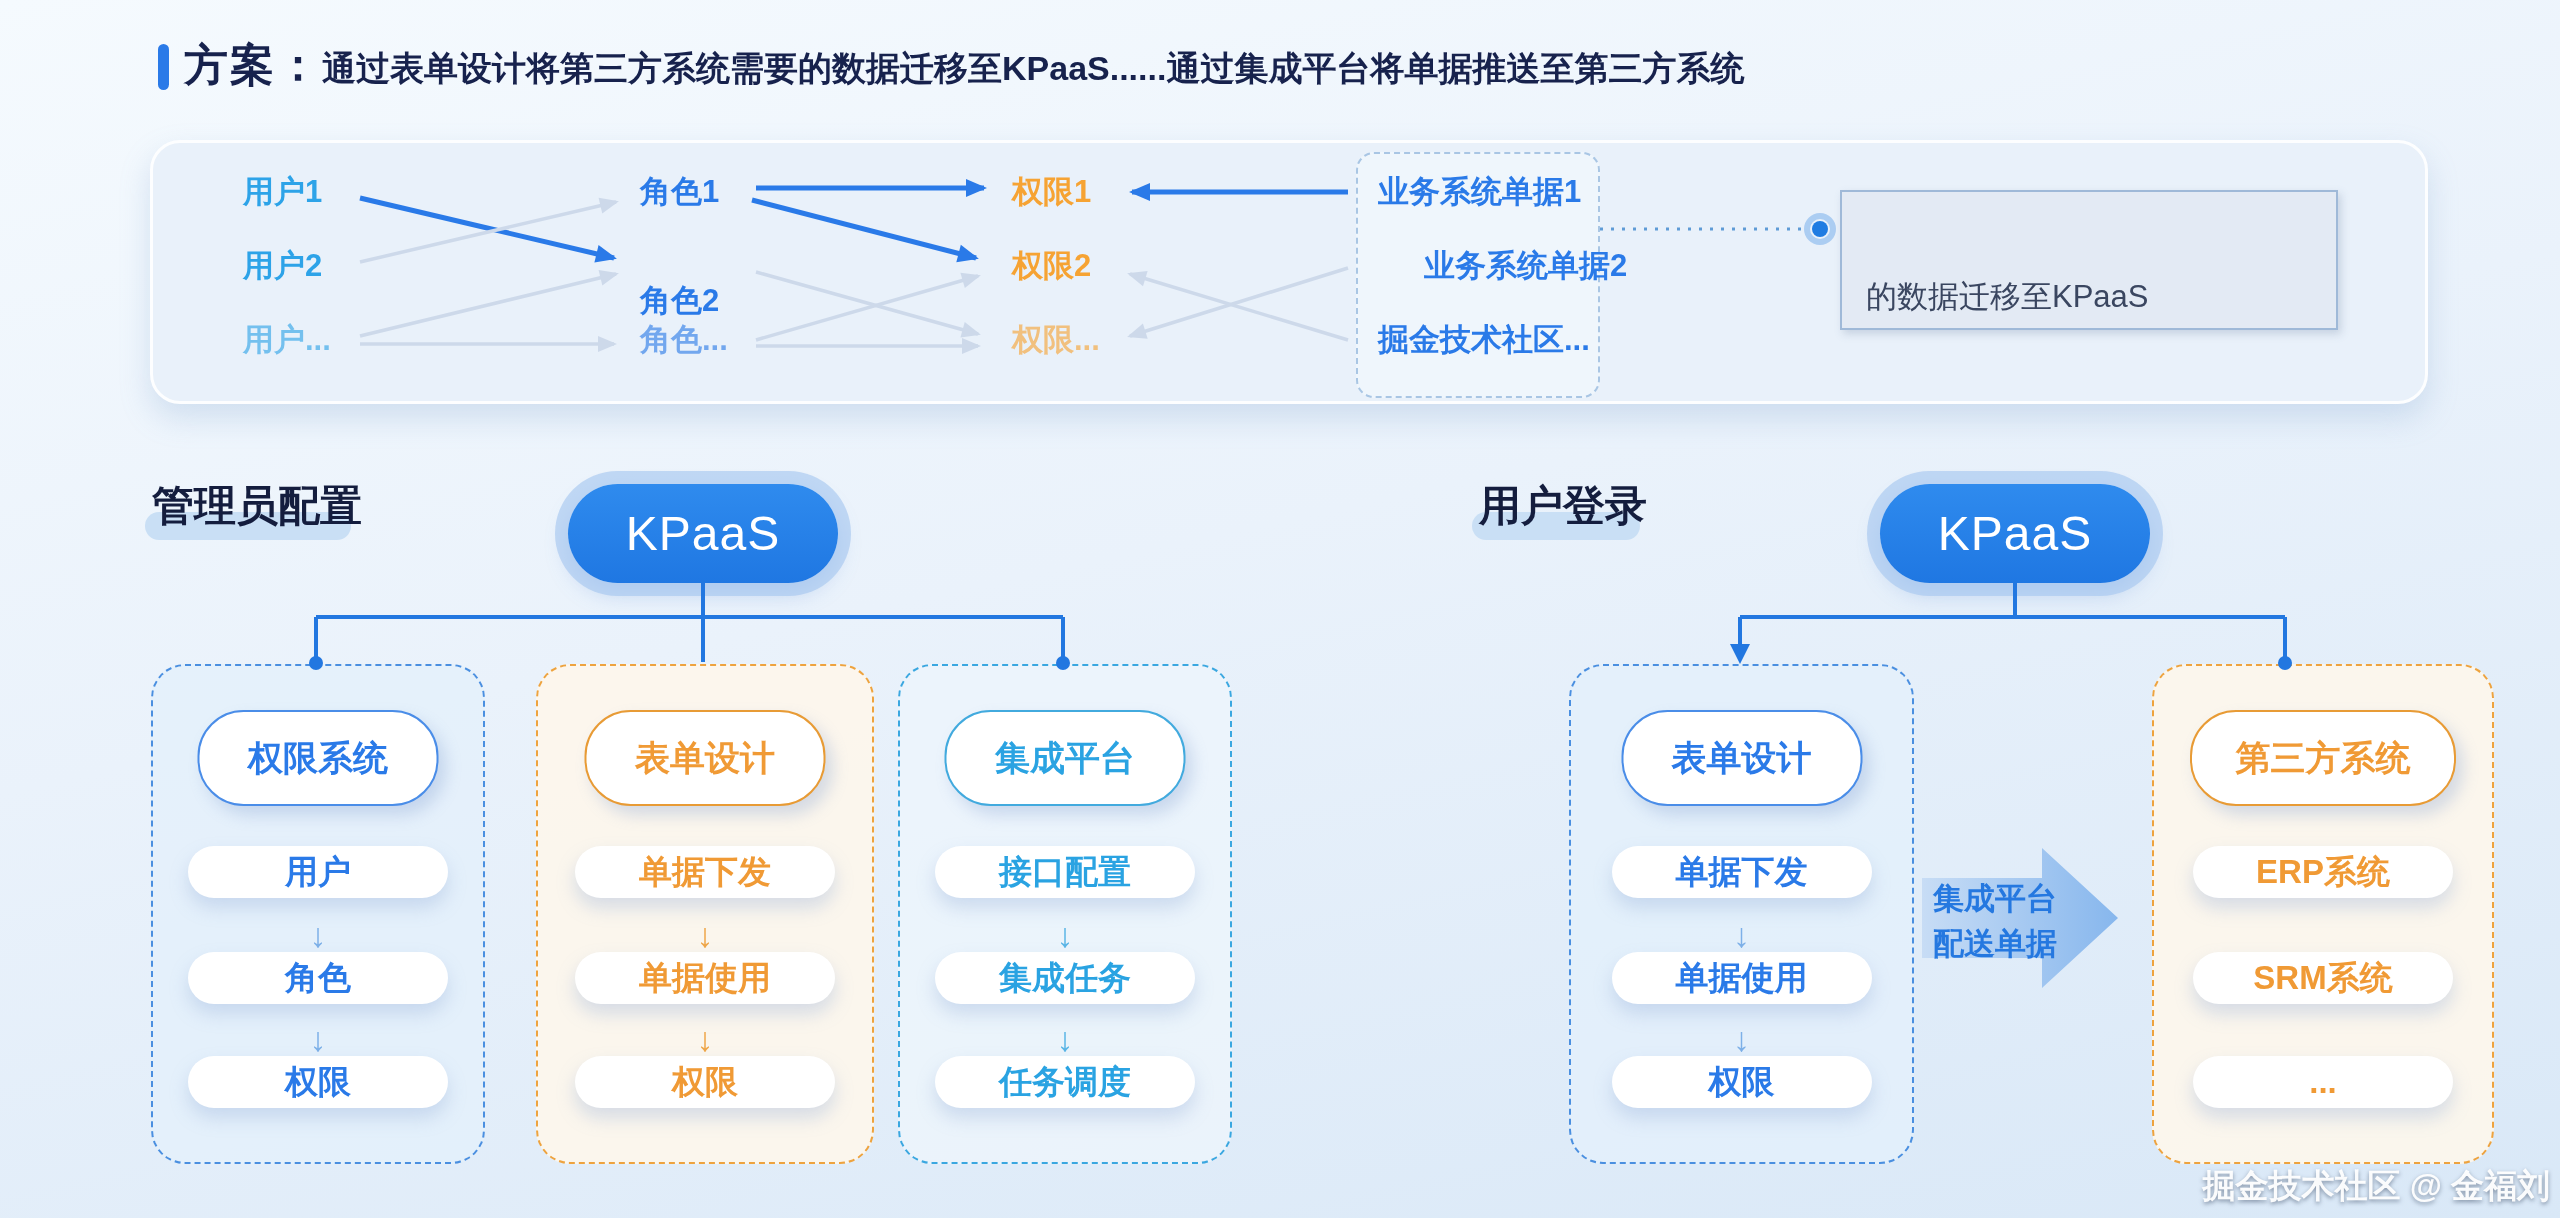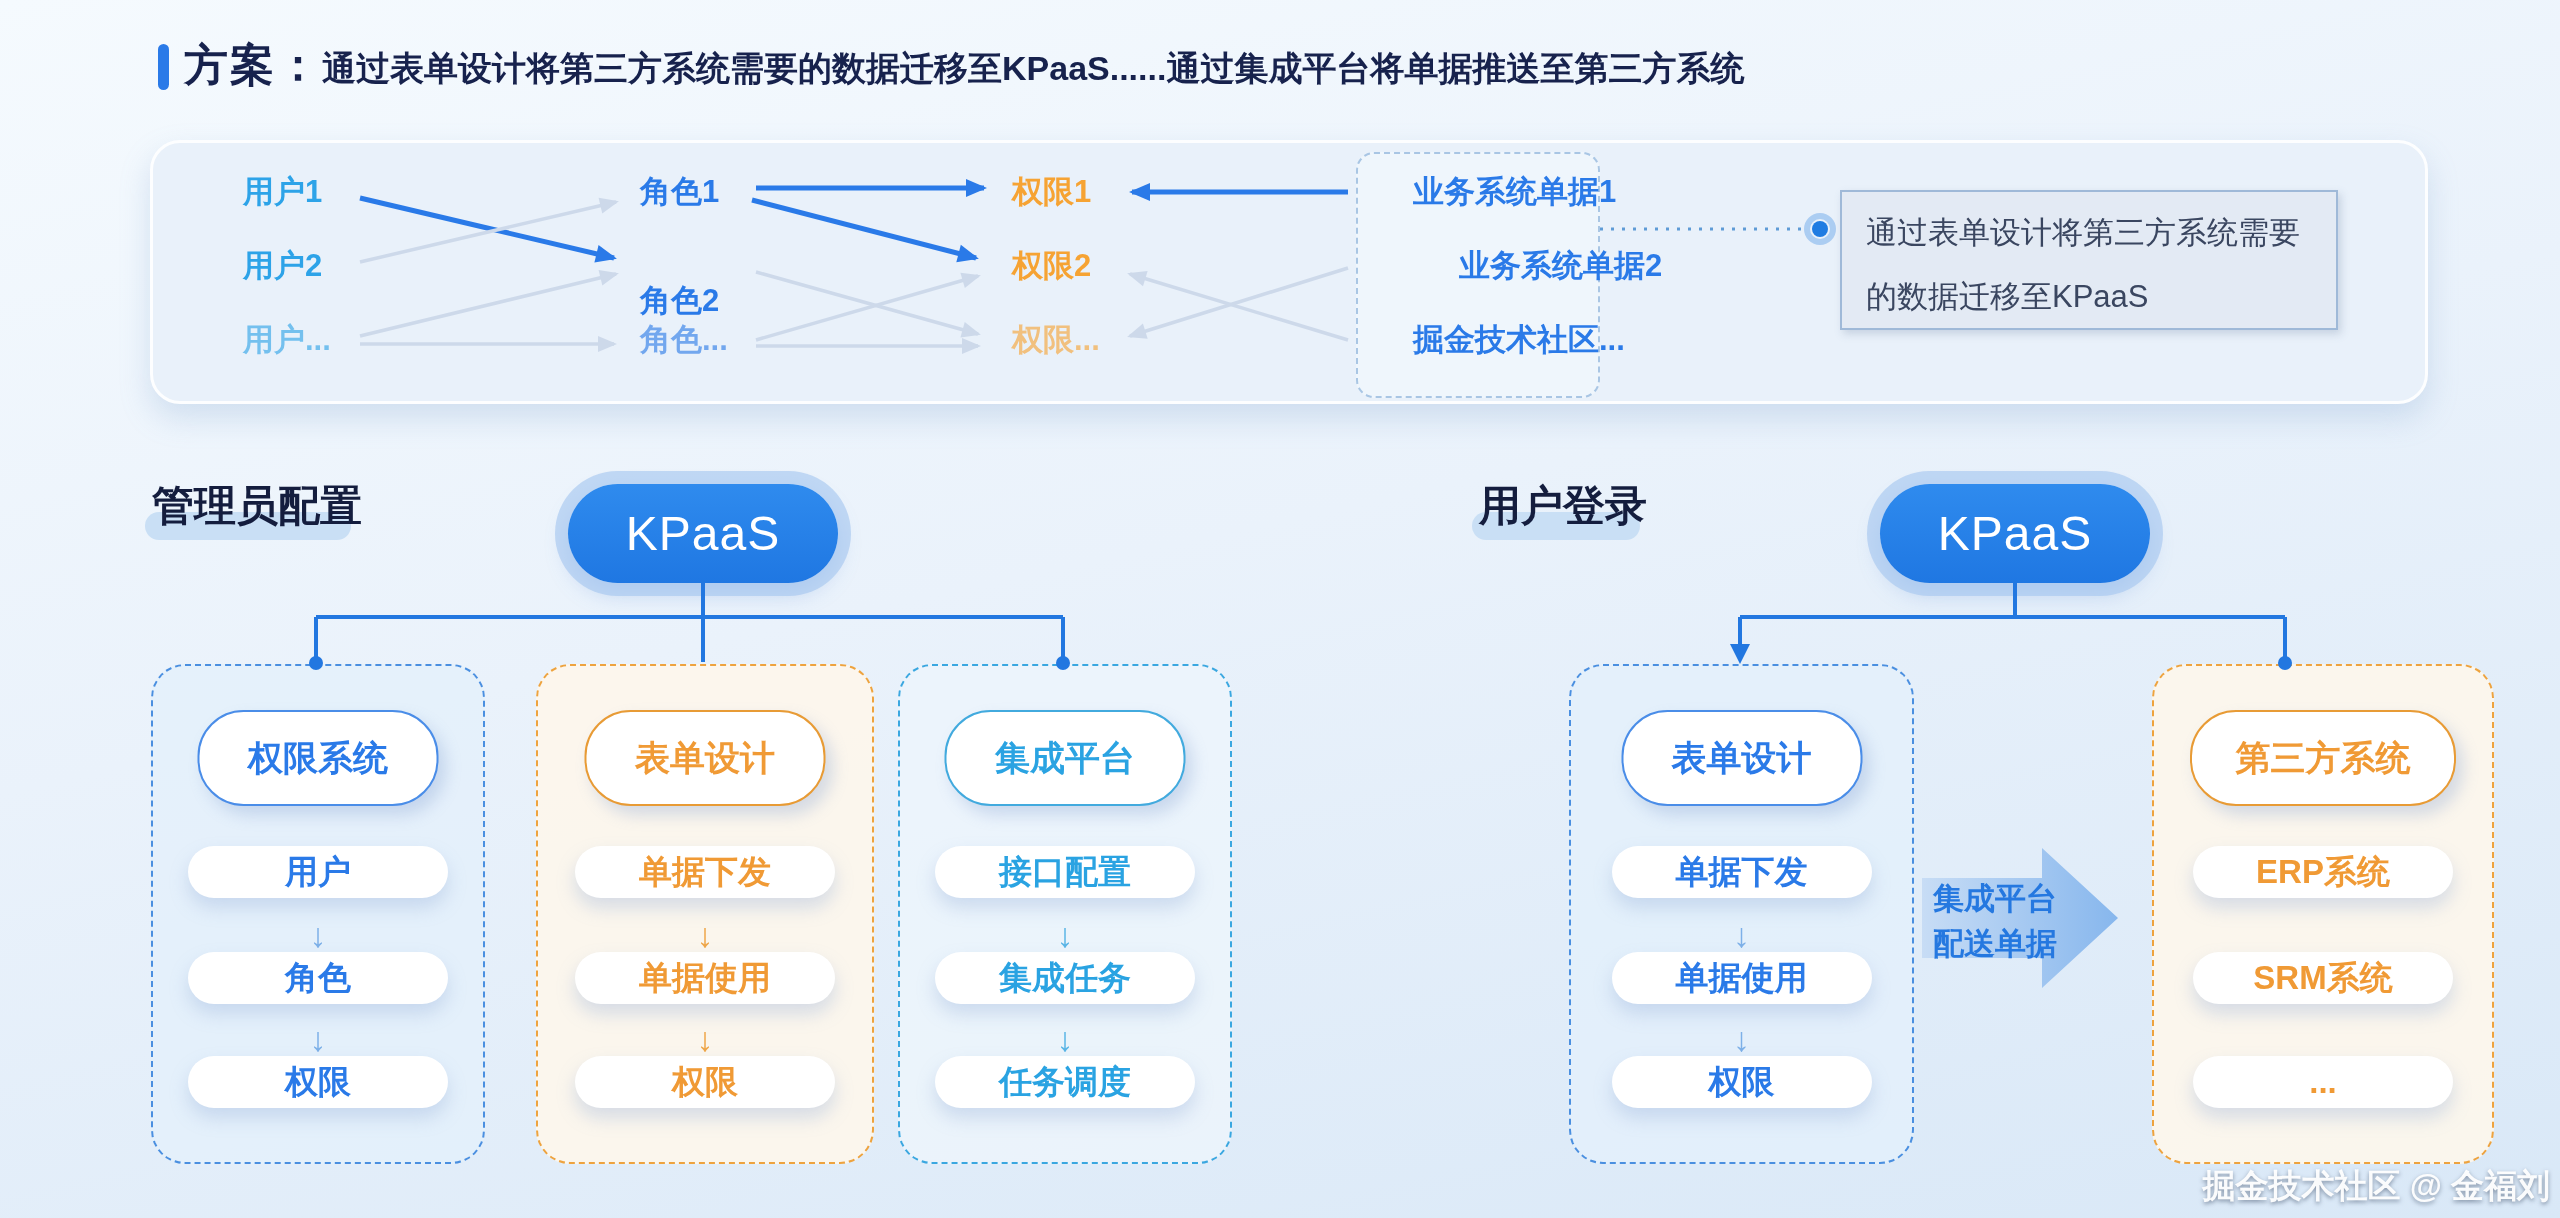--- a/index.html
+++ b/index.html
@@ -8,21 +8,21 @@
     background:linear-gradient(168deg,#f5fafe 0%,#eaf2fb 45%,#d9e8f7 100%);}
   .abs{position:absolute;}
   
   .title-bar{left:158px;top:44px;width:11px;height:46px;border-radius:6px;background:#2a7ae8;}
   .title-label{left:184px;top:36px;font-size:44px;font-weight:700;color:#17224d;letter-spacing:2px;}
   .title-text{left:322px;top:46px;font-size:34px;font-weight:600;color:#17224d;}
   
   .panel{left:150px;top:140px;width:2272px;height:258px;border-radius:30px;
     background:#e9f1fa;border:3px solid #fdfeff;box-shadow:0 14px 30px rgba(130,165,210,.28);}
   .map-label{font-size:31px;font-weight:600;white-space:nowrap;transform:translateY(-50%);}
-  .c-user{color:#2da3e8;} .c-role{color:#2a7ae8;} .c-perm{color:#f6a333;} .c-biz{color:#2a7ae8;margin-left:35px;}
+  .c-user{color:#2da3e8;} .c-role{color:#2a7ae8;} .c-perm{color:#f6a333;} .c-biz{color:#2a7ae8;}
   .faded{opacity:.62;}
   .biz-box{left:1356px;top:152px;width:240px;height:242px;border-radius:18px;
     border:2px dashed #a9c6e4;background:rgba(244,249,253,.55);}
   .note-box{left:1840px;top:190px;width:494px;height:136px;background:#e3eaf4;
     border:2px solid #9fb9d8;box-shadow:3px 4px 8px rgba(120,140,170,.30);}
   .note-line{left:1866px;font-size:31px;color:#3a4660;font-weight:500;white-space:nowrap;}
   
   .heading{font-size:42px;font-weight:700;color:#141d3e;z-index:3;white-space:nowrap;}
   .heading-hl{height:28px;border-radius:14px;background:#c9dff5;z-index:2;}
   
@@ -80,21 +80,20 @@
   <div class="abs map-label c-perm" style="left:1012px;top:192px;">权限1</div>
   <div class="abs map-label c-perm" style="left:1012px;top:266px;">权限2</div>
   <div class="abs map-label c-perm faded" style="left:1012px;top:340px;">权限...</div>
 
   <div class="abs biz-box"></div>
   <div class="abs map-label c-biz" style="left:1378px;top:192px;">业务系统单据1</div>
   <div class="abs map-label c-biz" style="left:1424px;top:266px;text-align:center;">业务系统单据2</div>
   <div class="abs map-label c-biz" style="left:1378px;top:340px;">掘金技术社区...</div>
 
   <div class="abs note-box"></div>
-  <div class="abs note-line" style="top:212px;">通过表单设计将第三方系统需要</div>
   <div class="abs note-line" style="top:276px;">的数据迁移至KPaaS</div>
 
   <div class="abs heading-hl" style="left:145px;top:512px;width:206px;"></div>
   <div class="abs heading" style="left:152px;top:478px;">管理员配置</div>
   <div class="abs kpaas" style="left:568px;top:484px;">
     <span>KPaaS</span>
   </div>
 
   <div class="abs col col-blue" style="left:151px;width:330px;">
     <div class="pill hdr t-blue">权限系统</div>

